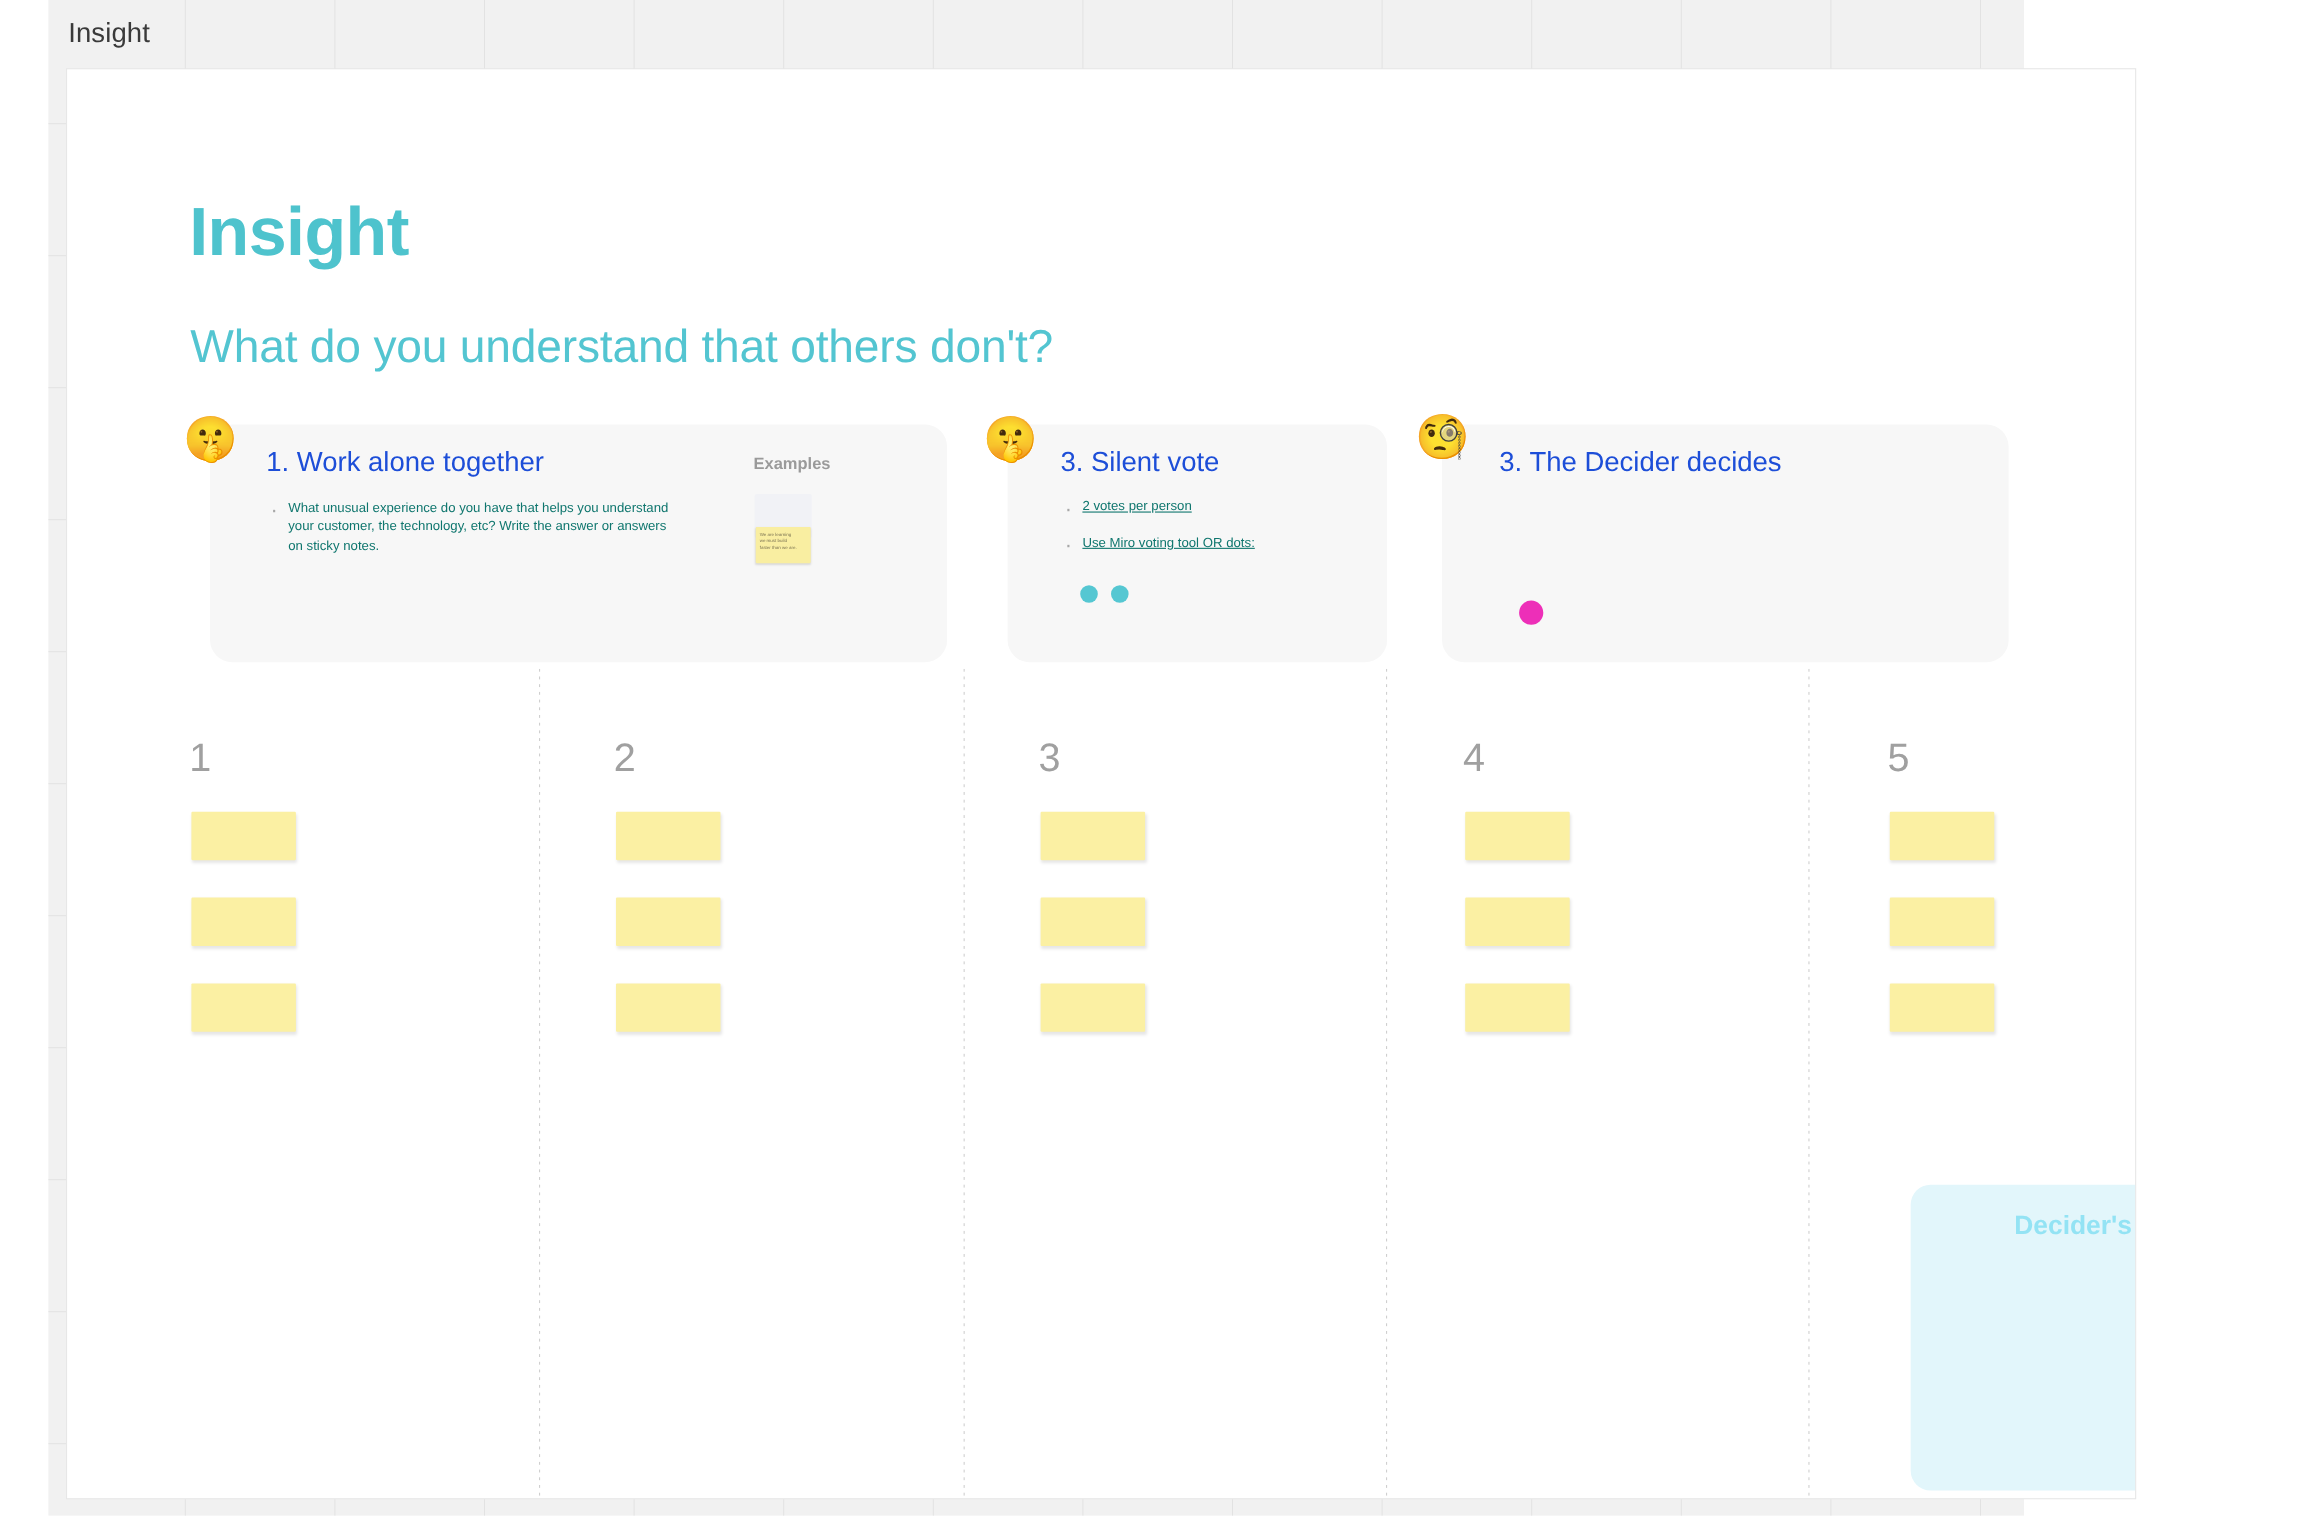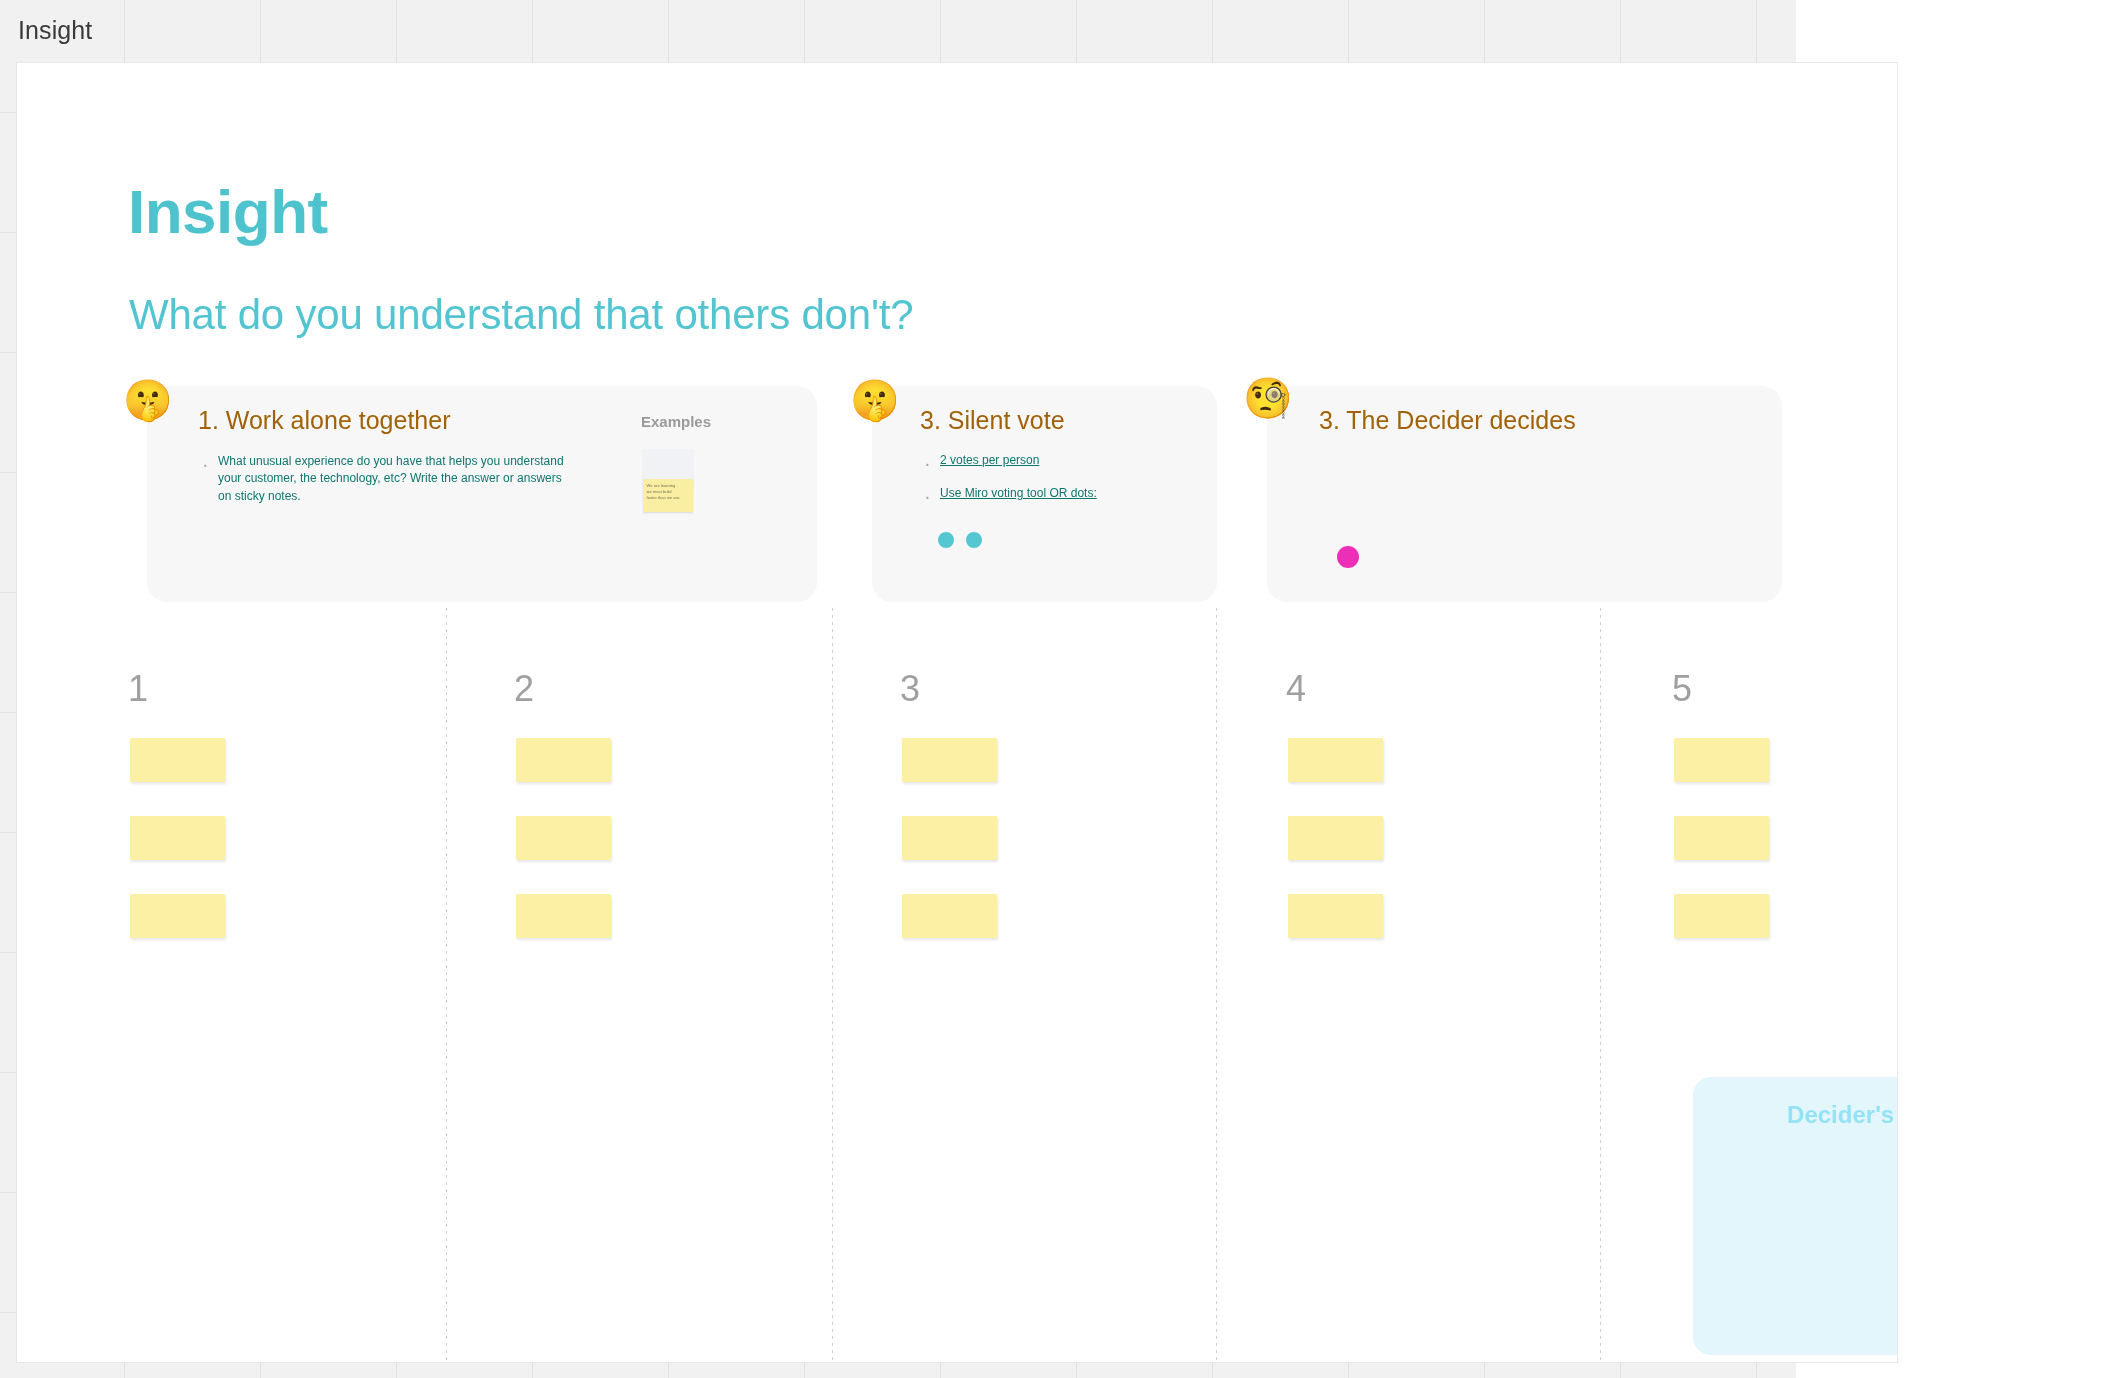--- a/index.html
+++ b/index.html
@@ -15,20 +15,21 @@
   #canvas {
     position: relative;
     width: 1796px;
     height: 1378px;
     background-color: #f1f1f1;
     background-image:
       linear-gradient(to right, #e2e2e2 1px, transparent 1px),
       linear-gradient(to bottom, #e2e2e2 1px, transparent 1px);
     background-size: 136px 120px;
     background-position: -12px -8px;
+    margin-left: 44px;
   }
 
   
   #frame-title {
     position: absolute;
     left: 18px;
     top: 16px;
     font-size: 25px;
     color: #3a3a3a;
     letter-spacing: .1px;
@@ -78,21 +79,21 @@
     left: -24px;
     top: -6px;
     font-size: 40px;
     line-height: 1;
     z-index: 3;
     user-select: none;
   }
   .card-title {
     position: absolute;
     font-size: 25px;
-    color: #a16207;
+    color: #1d4ed8;
     font-weight: 400;
     white-space: nowrap;
   }
   .bullets {
     position: absolute;
     list-style: none;
   }
   .bullets li {
     position: relative;
     padding-left: 20px;

